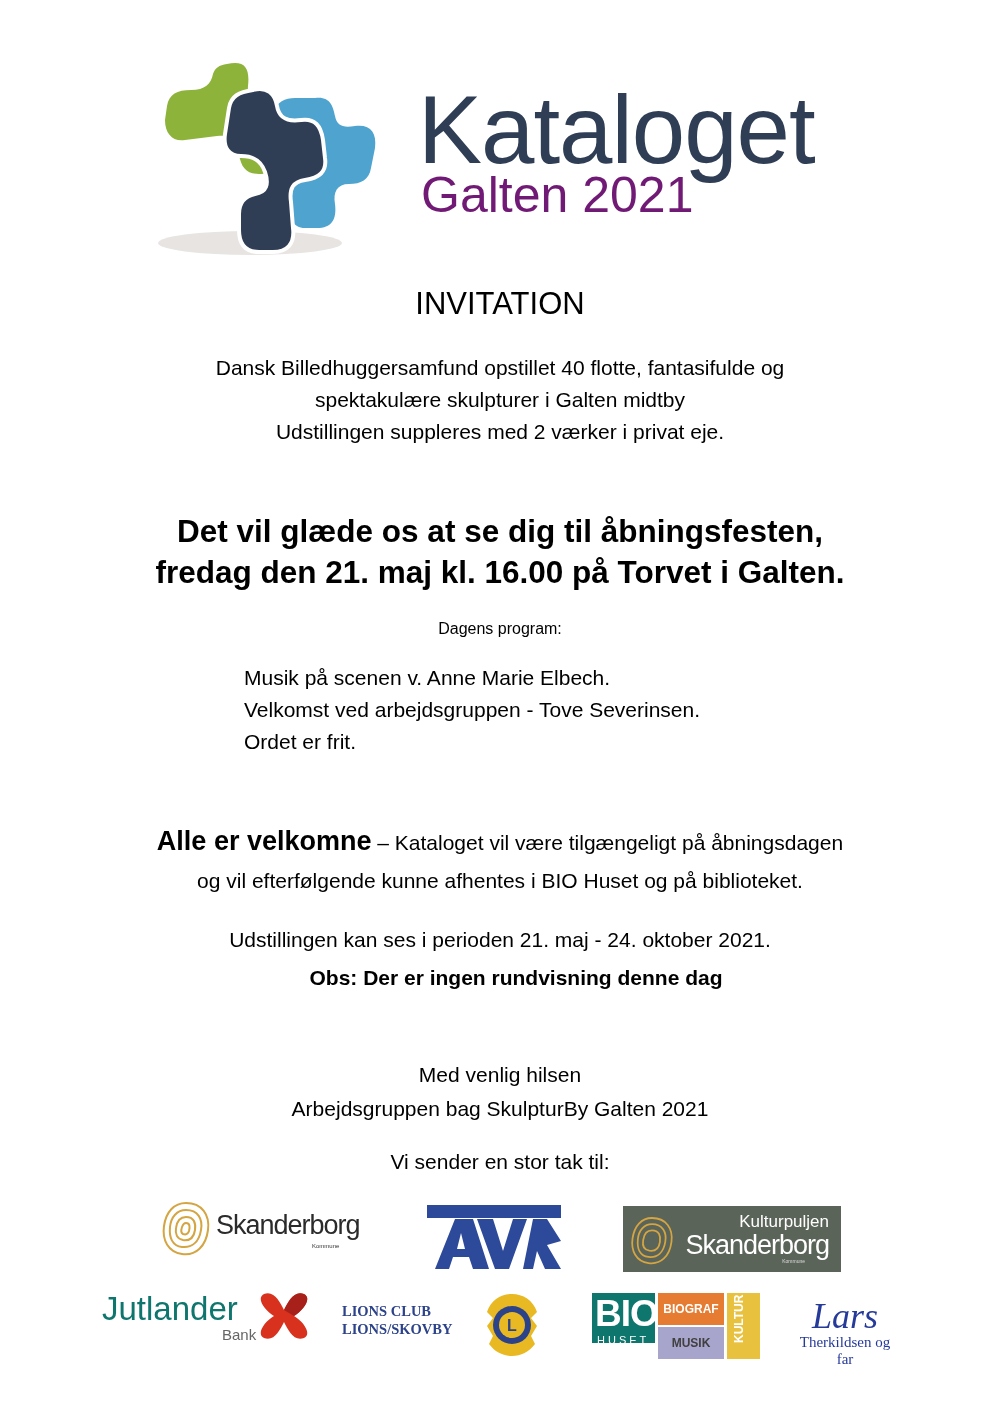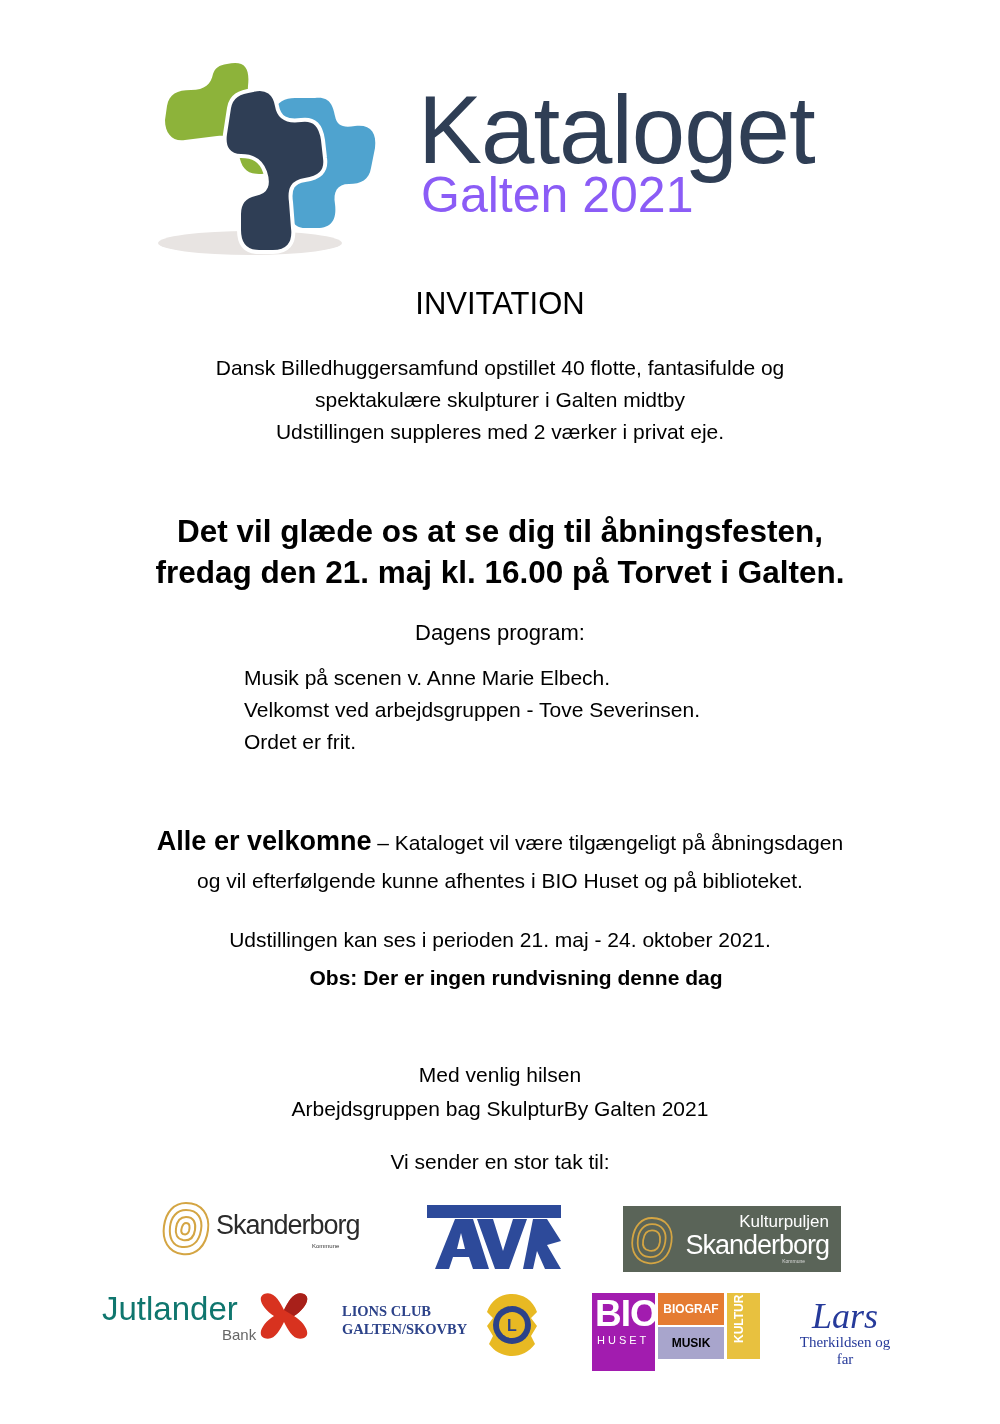--- a/index.html
+++ b/index.html
@@ -4,30 +4,30 @@
 <style>
   html, body { margin: 0; padding: 0; background: #ffffff; }
   body { width: 1000px; height: 1424px; position: relative; overflow: hidden;
          font-family: "Liberation Sans", sans-serif; color: #000; }
   .abs { position: absolute; }
   .center { position: absolute; left: 0; width: 1000px; text-align: center; }
 
   
   #logo-mark { left: 155px; top: 58px; width: 260px; height: 205px; }
   #logo-title { left: 418px; top: 82px; font-size: 96px; color: #2f3e55; letter-spacing: -1px; line-height: 1; }
-  #logo-sub { left: 421px; top: 170px; font-size: 50px; color: #8b5cf6; line-height: 1; }
+  #logo-sub { left: 421px; top: 170px; font-size: 50px; color: #701a75; line-height: 1; }
 
   #invitation { top: 286px; font-size: 31px; }
   .intro { font-size: 21px; line-height: 32px; }
   #intro { top: 352px; }
 
   .headline { font-size: 31.5px; font-weight: bold; line-height: 41px; }
   #headline { top: 511px; }
 
-  #program-title { top: 620px; font-size: 22px; }
+  #program-title { top: 620px; font-size: 16px; }
   #program-list { left: 244px; top: 662px; font-size: 21px; line-height: 32px; }
   #program-list div:nth-child(4) { margin-left: -2px; }
 
   #welcome { top: 822px; font-size: 21px; line-height: 38px; }
   #welcome .bold { font-weight: bold; font-size: 27px; }
 
   #period { top: 928px; font-size: 21px; }
   #obs { top: 966px; font-size: 21px; font-weight: bold; margin-left: 16px; }
 
   #regards { top: 1058px; font-size: 21px; line-height: 34px; }
@@ -47,25 +47,25 @@
   #sp-kultur .k3 { position:absolute; right: 36px; top: 52px; font-size: 5px; color: #ddd; }
 
   #sp-jutlander { left: 102px; top: 1290px; width: 210px; height: 60px; }
   #sp-jutlander .j1 { position:absolute; left: 0; top: 0; font-size: 33px; color: #0f766e; }
   #sp-jutlander .j2 { position:absolute; left: 120px; top: 36px; font-size: 15px; color: #666; }
 
   #sp-lions { left: 342px; top: 1292px; width: 195px; height: 66px; }
   #sp-lions .l1 { position:absolute; left: 0; top: 10px; font-family: "Liberation Serif", serif; font-weight: bold; font-size: 14.5px; color: #2c4289; line-height: 18px; }
 
   #sp-bio { left: 592px; top: 1293px; width: 168px; height: 66px; }
-  #sp-bio .teal { position:absolute; left:0; top:0; width:63px; height:78px; background:#a21caf; color:#fff; }
+  #sp-bio .teal { position:absolute; left:0; top:0; width:63px; height:50px; background:#0f766e; color:#fff; }
   #sp-bio .teal .b1 { position:absolute; left:3px; top:2px; font-size:37px; font-weight:bold; line-height:1; letter-spacing:-1px; }
   #sp-bio .teal .b2 { position:absolute; left:5px; top:41px; font-size:11px; letter-spacing:3px; }
   #sp-bio .orange { position:absolute; left:66px; top:0; width:66px; height:32px; background:#e57c32; color:#fff; font-size:12px; font-weight:bold; text-align:center; line-height:32px; }
-  #sp-bio .lilac { position:absolute; left:66px; top:34px; width:66px; height:32px; background:#a8a5cc; color:#000000; font-size:12px; font-weight:bold; text-align:center; line-height:32px; }
+  #sp-bio .lilac { position:absolute; left:66px; top:34px; width:66px; height:32px; background:#a8a5cc; color:#404040; font-size:12px; font-weight:bold; text-align:center; line-height:32px; }
   #sp-bio .yellow { position:absolute; left:135px; top:0; width:33px; height:66px; background:#e8c13f; }
   #sp-bio .yellow span { position:absolute; left:5px; top:50px; transform: rotate(-90deg); transform-origin: left top; color:#fff; font-size:12px; font-weight:bold; white-space:nowrap; }
 
   #sp-lars { left: 790px; top: 1298px; width: 110px; height: 60px; text-align: center; }
   #sp-lars .s1 { font-family: "Liberation Serif", serif; font-style: italic; font-size: 36px; color: #263a9a; line-height: 36px; }
   #sp-lars .s2 { font-family: "Liberation Serif", serif; font-size: 15px; color: #263a9a; }
 </style>
 </head>
 <body>
 
@@ -161,21 +161,21 @@
   <span class="j2">Bank</span>
   <svg class="abs" style="left:156px;top:2px" width="52" height="48" viewBox="0 0 52 48">
     <path d="M6 2 C16 -2 22 10 26 18 C30 10 36 -2 46 2 C54 6 46 18 36 24 C46 30 54 42 46 46 C36 50 30 38 26 30 C22 38 16 50 6 46 C-2 42 6 30 16 24 C6 18 -2 6 6 2 Z" fill="#d8321f"></path>
     <path d="M26 18 C30 10 36 -2 46 2 C54 6 46 18 36 24 Z" fill="#a8201a"></path>
   </svg>
 </div>
 
 <div id="sp-lions" class="sponsor">
   <div class="l1">
     <div>LIONS CLUB</div>
-    <div>GALTEN/SKOVBY</div>
+    <div>LIONS/SKOVBY</div>
   </div>
   <svg class="abs" style="left:143px;top:0" width="54" height="66" viewBox="0 0 54 66">
     <path d="M2 20 C6 8 16 2 27 2 C38 2 48 8 52 20 L46 26 L52 34 L46 44 L50 52 C44 60 36 64 27 64 C18 64 10 60 4 52 L8 44 L2 34 L8 26 Z" fill="#e8b923"></path>
     <circle cx="27" cy="33" r="19" fill="#2c4289"></circle>
     <circle cx="27" cy="33" r="13" fill="#e8b923"></circle>
     <text x="27" y="39" text-anchor="middle" font-family="Liberation Sans, sans-serif" font-weight="bold" font-size="16" fill="#2c4289">L</text>
   </svg>
 </div>
 
 <div id="sp-bio" class="sponsor">

